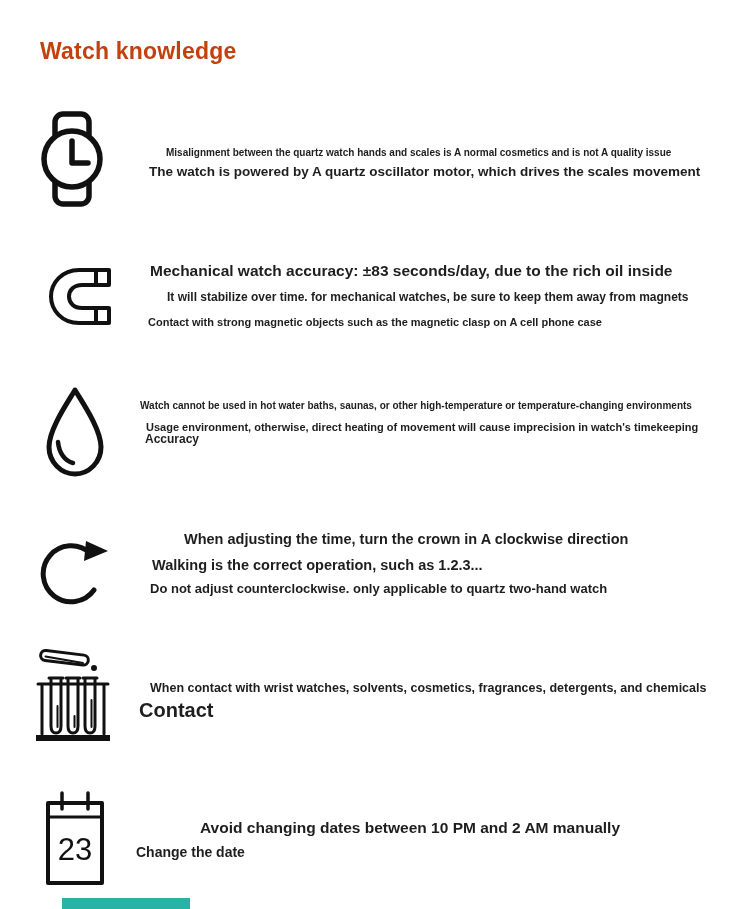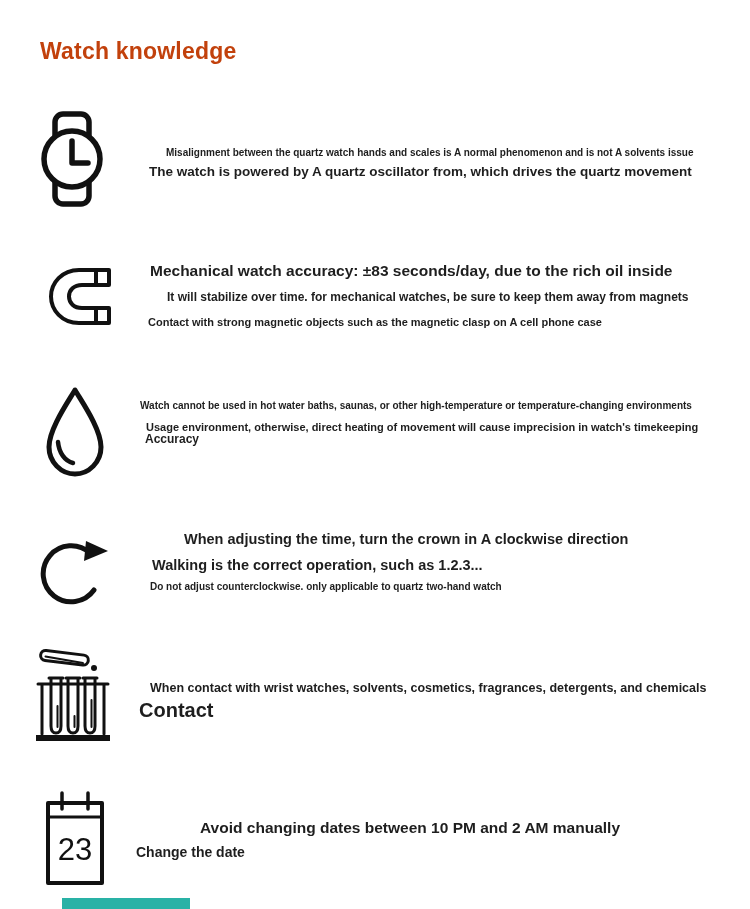--- a/index.html
+++ b/index.html
@@ -28,21 +28,21 @@
   
   .icon3{left:42px;top:385px;width:66px;height:95px}
   .s3l1{left:140px;top:400px;font-size:10px}
   .s3l2{left:146px;top:421px;font-size:11px}
   .s3l3{left:145px;top:432px;font-size:12px}
 
   
   .icon4{left:40px;top:527px;width:70px;height:82px}
   .s4l1{left:184px;top:531px;font-size:14.5px}
   .s4l2{left:152px;top:557px;font-size:14.5px}
-  .s4l3{left:150px;top:581px;font-size:10px}
+  .s4l3{left:150px;top:581px;font-size:13px}
 
   
   .icon5{left:36px;top:648px;width:74px;height:95px}
   .s5l1{left:150px;top:681px;font-size:12.5px}
   .s5l2{left:139px;top:699px;font-size:20px}
 
   
   .icon6{left:45px;top:791px;width:60px;height:95px}
   .s6l1{left:200px;top:819px;font-size:15.5px}
   .s6l2{left:136px;top:844px;font-size:14px}
@@ -55,22 +55,22 @@
 
 <h1 class="title">Watch knowledge</h1>
 
 <div class="icon icon1">
   <svg viewBox="0 0 66 96">
     <rect class="ic" x="16" y="3" width="34" height="90" rx="8" stroke-width="5.5"></rect>
     <circle cx="33" cy="48" r="28" fill="#ffffff" stroke="#111" stroke-width="5.5"></circle>
     <polyline class="ic" points="33,30 33,52 49,52" stroke-width="5.5"></polyline>
   </svg>
 </div>
-<div class="line s1l1">Misalignment between the quartz watch hands and scales is A normal phenomenon and is not A solvents issue</div>
-<div class="line s1l2">The watch is powered by A quartz oscillator from, which drives the quartz movement</div>
+<div class="line s1l1">Misalignment between the quartz watch hands and scales is A normal cosmetics and is not A quality issue</div>
+<div class="line s1l2">The watch is powered by A quartz oscillator motor, which drives the scales movement</div>
 
 <div class="icon icon2">
   <svg viewBox="0 0 66 63">
     <path class="ic" stroke-width="4" d="M62,5 H32 C15,5 4,18 4,31.5 C4,45 15,58 32,58 H62 V43 H35 C27,43 22,38 22,31.5 C22,25 27,20 35,20 H62 Z"></path>
     <path class="ic" stroke-width="4" d="M49,5 V20 M49,43 V58"></path>
   </svg>
 </div>
 <div class="line s2l1">Mechanical watch accuracy: ±83 seconds/day, due to the rich oil inside</div>
 <div class="line s2l2">It will stabilize over time. for mechanical watches, be sure to keep them away from magnets</div>
 <div class="line s2l3">Contact with strong magnetic objects such as the magnetic clasp on A cell phone case</div>

